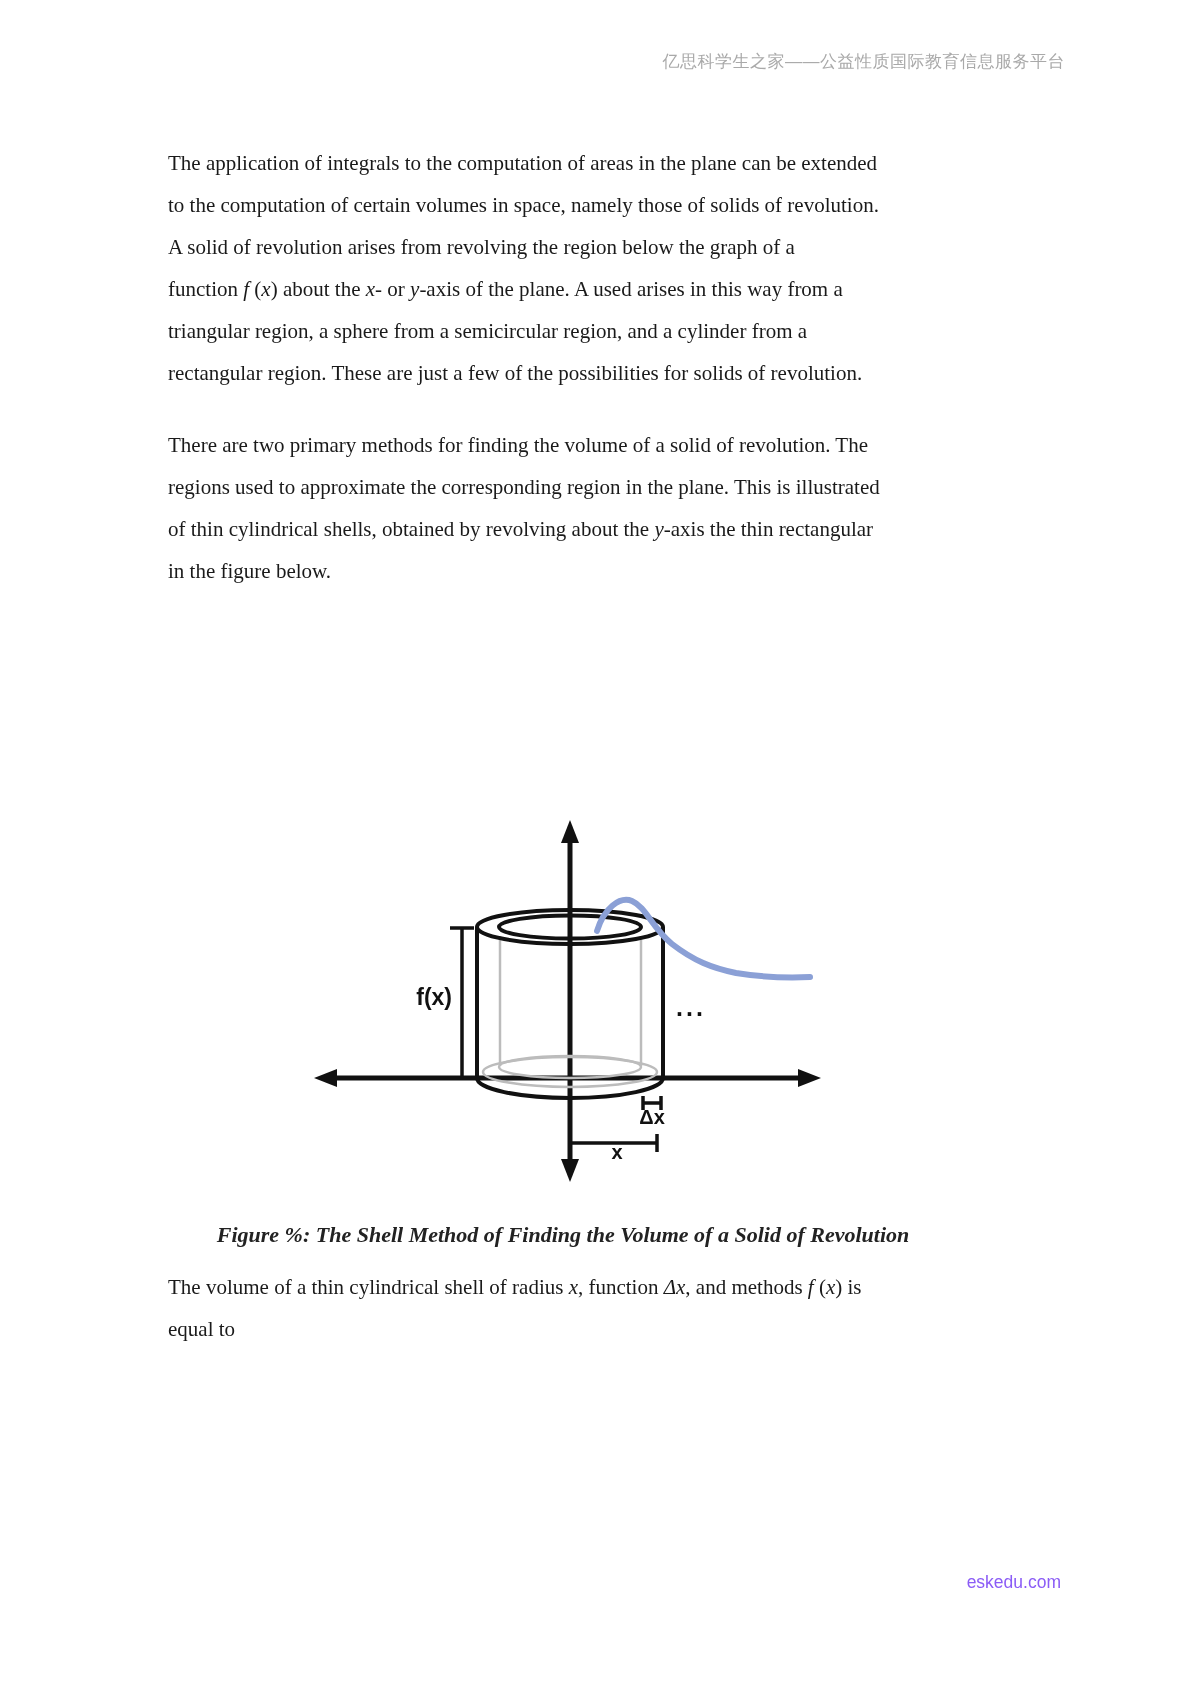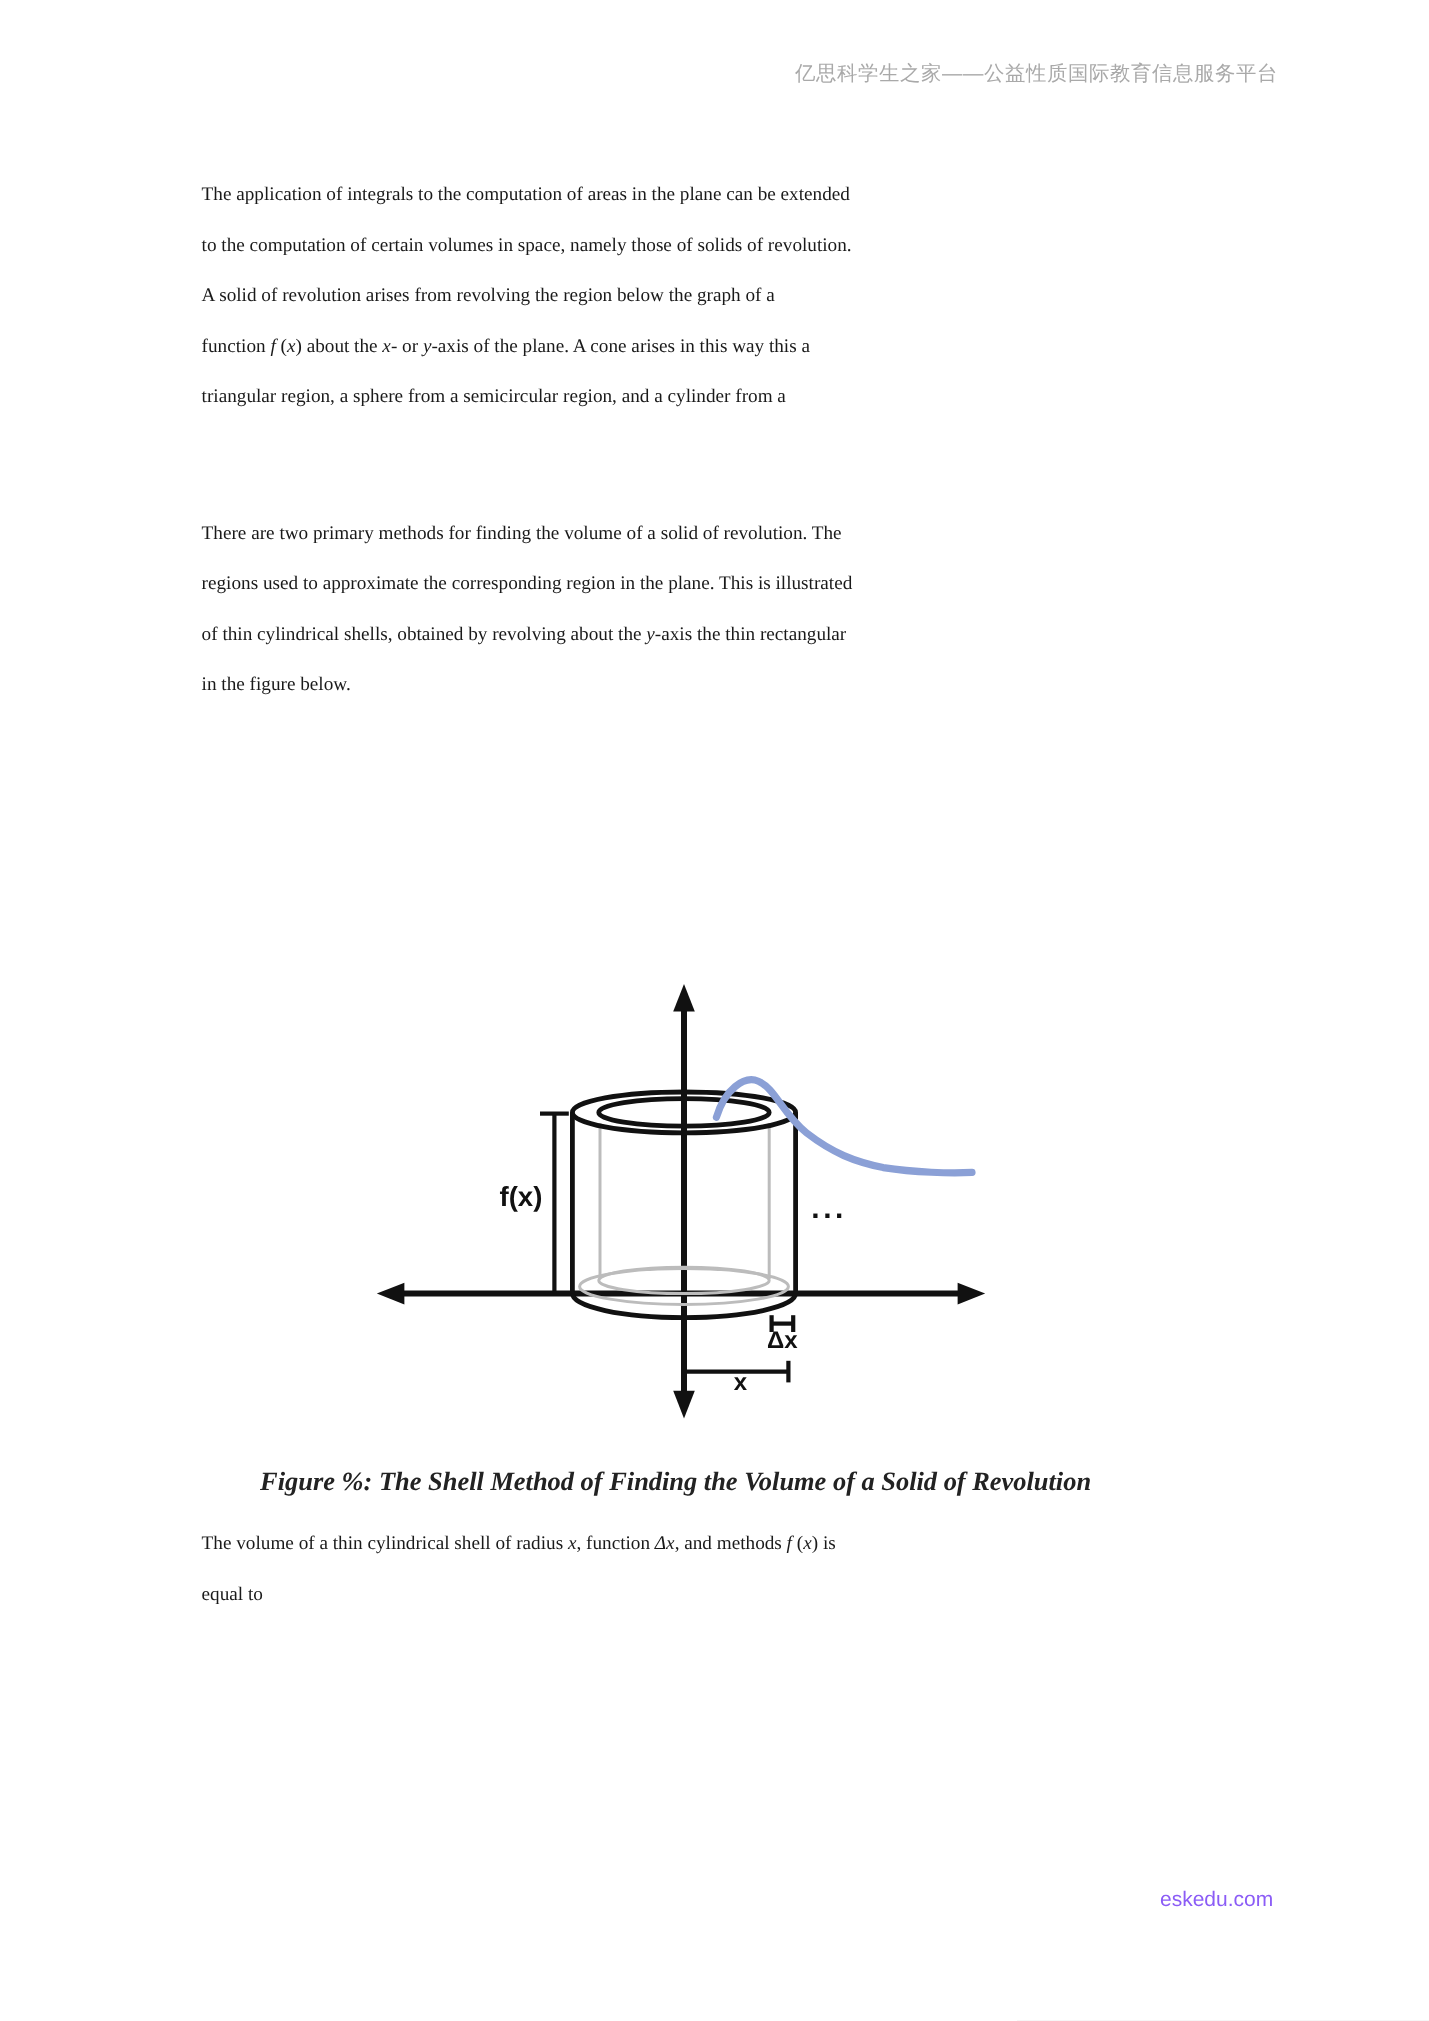--- a/index.html
+++ b/index.html
@@ -15,21 +15,21 @@
   }
   .header-banner{
     position:absolute;top:50px;right:142px;
     font-family:"Liberation Sans", sans-serif;
     font-size:17px;color:#a9a9a9;letter-spacing:.5px;
     white-space:nowrap;
   }
   .para{position:absolute;left:168px;width:830px;}
   .para .tline{
     height:42px;line-height:42px;
-    font-size:16px;white-space:nowrap;
+    font-size:21px;white-space:nowrap;
   }
   .para .tline i{font-style:italic;}
   .para1{top:142px;}
   .para2{top:424px;}
   .para3{top:1266px;}
   .figure{position:absolute;left:0;top:0;width:1191px;height:1684px;pointer-events:none;}
   .figure svg{position:absolute;left:300px;top:785px;}
   .fig-label{
     position:absolute;
     font-family:"Liberation Sans", sans-serif;
@@ -55,22 +55,23 @@
 <body>
 
 <div class="page">
 
   <div class="header-banner">亿思科学生之家——公益性质国际教育信息服务平台</div>
 
   <div class="para para1">
       <div class="tline"><span>The application of integrals to the computation of areas in the plane can be extended</span></div>
       <div class="tline"><span>to the computation of certain volumes in space, namely those of solids of revolution.</span></div>
       <div class="tline"><span>A solid of revolution arises from revolving the region below the graph of a</span></div>
-      <div class="tline"><span>function </span><i>f</i><span> (</span><i>x</i><span>) about the </span><i>x</i><span>- or </span><i>y</i><span>-axis of the plane. A cone arises in this way this a</span></div>
+      <div class="tline"><span>function </span><i>f</i><span> (</span><i>x</i><span>) about the </span><i>x</i><span>- or </span><i>y</i><span>-axis of the plane. A used arises in this way from a</span></div>
       <div class="tline"><span>triangular region, a sphere from a semicircular region, and a cylinder from a</span></div>
+      <div class="tline"><span>rectangular region. These are just a few of the possibilities for solids of revolution.</span></div>
     </div>
 
   <div class="para para2">
       <div class="tline"><span>There are two primary methods for finding the volume of a solid of revolution. The</span></div>
       <div class="tline"><span>regions used to approximate the corresponding region in the plane. This is illustrated</span></div>
       <div class="tline"><span>of thin cylindrical shells, obtained by revolving about the </span><i>y</i><span>-axis the thin rectangular</span></div>
       <div class="tline"><span>in the figure below.</span></div>
     </div>
 
   <div class="figure">

